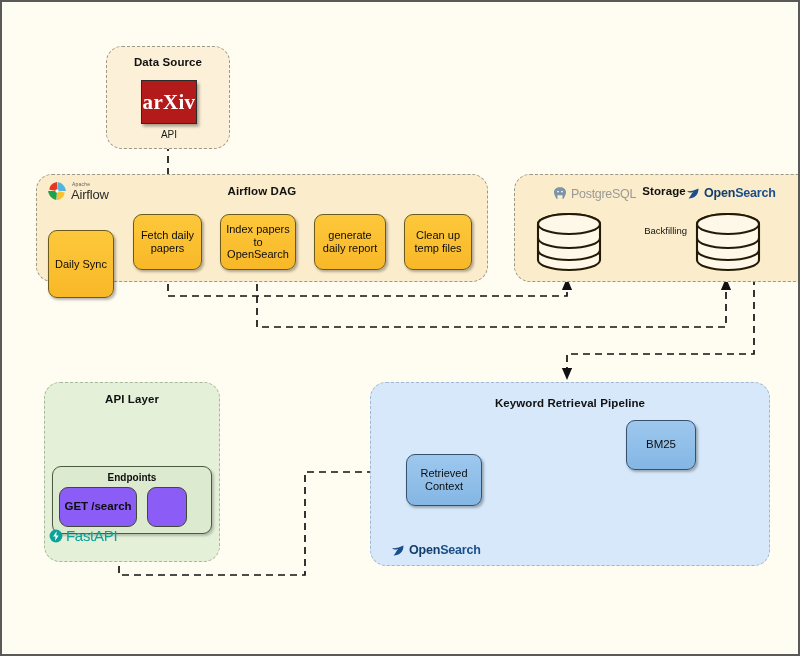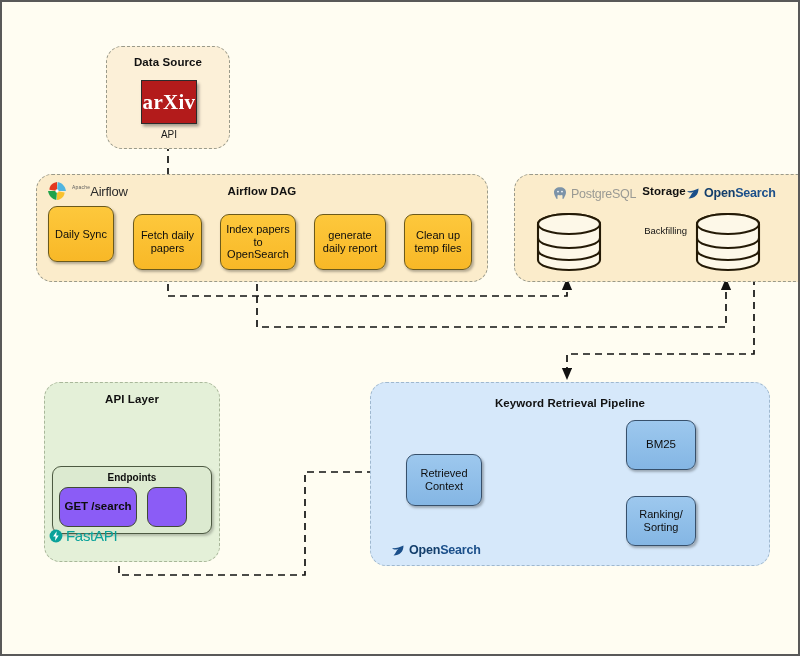--- a/index.html
+++ b/index.html
@@ -109,20 +109,21 @@
   .logo {
     position: absolute;
     display: flex;
     align-items: center;
     gap: 3px;
   }
   .logo-text { line-height: 1; white-space: nowrap; }
 
   .airflow-name {
     display: flex;
+    flex-direction: column;
     line-height: 1;
   }
   .airflow-apache {
     font-size: 5px;
     color: #5d5d5d;
     letter-spacing: 0.2px;
     margin-bottom: 1px;
     margin-left: 1px;
   }
   .airflow-main {
@@ -209,21 +210,21 @@
       <path d="M16 16 L16 29 C23 28 27 23 27 18 Z" fill="#f9c22e"></path>
       <path d="M16 16 L3 16 C4 23 9 28 15 29 Z" fill="#20a24a"></path>
       <circle cx="16" cy="16" r="2.4" fill="#ffffff"></circle>
     </svg>
     <span class="airflow-name">
       <span class="airflow-apache">Apache</span>
       <span class="airflow-main">Airflow</span>
     </span>
   </div>
 
-  <div class="node amber" style="left:46px; top:204px; width:66px; height:56px;">Daily Sync</div>
+  <div class="node amber" style="left:46px; top:228px; width:66px; height:68px;">Daily Sync</div>
   <div class="node amber" style="left:131px; top:212px; width:69px; height:56px;">Fetch daily papers</div>
   <div class="node amber" style="left:218px; top:212px; width:76px; height:56px;">Index papers to OpenSearch</div>
   <div class="node amber" style="left:312px; top:212px; width:72px; height:56px;">generate daily report</div>
   <div class="node amber" style="left:402px; top:212px; width:68px; height:56px;">Clean up temp files</div>
 
   <div class="group cream" style="left:512px; top:172px; width:300px; height:108px;">
     <div class="group-title" style="top:10px;">Storage</div>
   </div>
 
   <div class="logo" style="left:550px; top:184px;">
@@ -277,21 +278,20 @@
     </svg>
     <span class="logo-text fastapi-text">FastAPI</span>
   </div>
 
   <div class="group blue" style="left:368px; top:380px; width:400px; height:184px;">
     <div class="group-title" style="top:14px;">Keyword Retrieval Pipeline</div>
   </div>
 
   <div class="node blue" style="left:404px; top:452px; width:76px; height:52px;">Retrieved Context</div>
   <div class="node blue" style="left:624px; top:418px; width:70px; height:50px; font-size:11.5px;">BM25</div>
-  <div class="node blue" style="left:624px; top:494px; width:70px; height:50px;">Ranking/ Sorting</div>
 
   <div class="logo" style="left:389px; top:541px;">
     <svg width="15" height="15" viewBox="0 0 24 24">
       <path d="M20 4 C20 14 14 20 4 20 C8 16 8 12 12 9 C8 11 4 11 2 8 C6 9 14 7 20 4 Z" fill="#1b4f8a"></path>
     </svg>
     <span class="logo-text os-text"><span class="os-open">Open</span><span class="os-search">Search</span></span>
   </div>
 
 </div>
 

